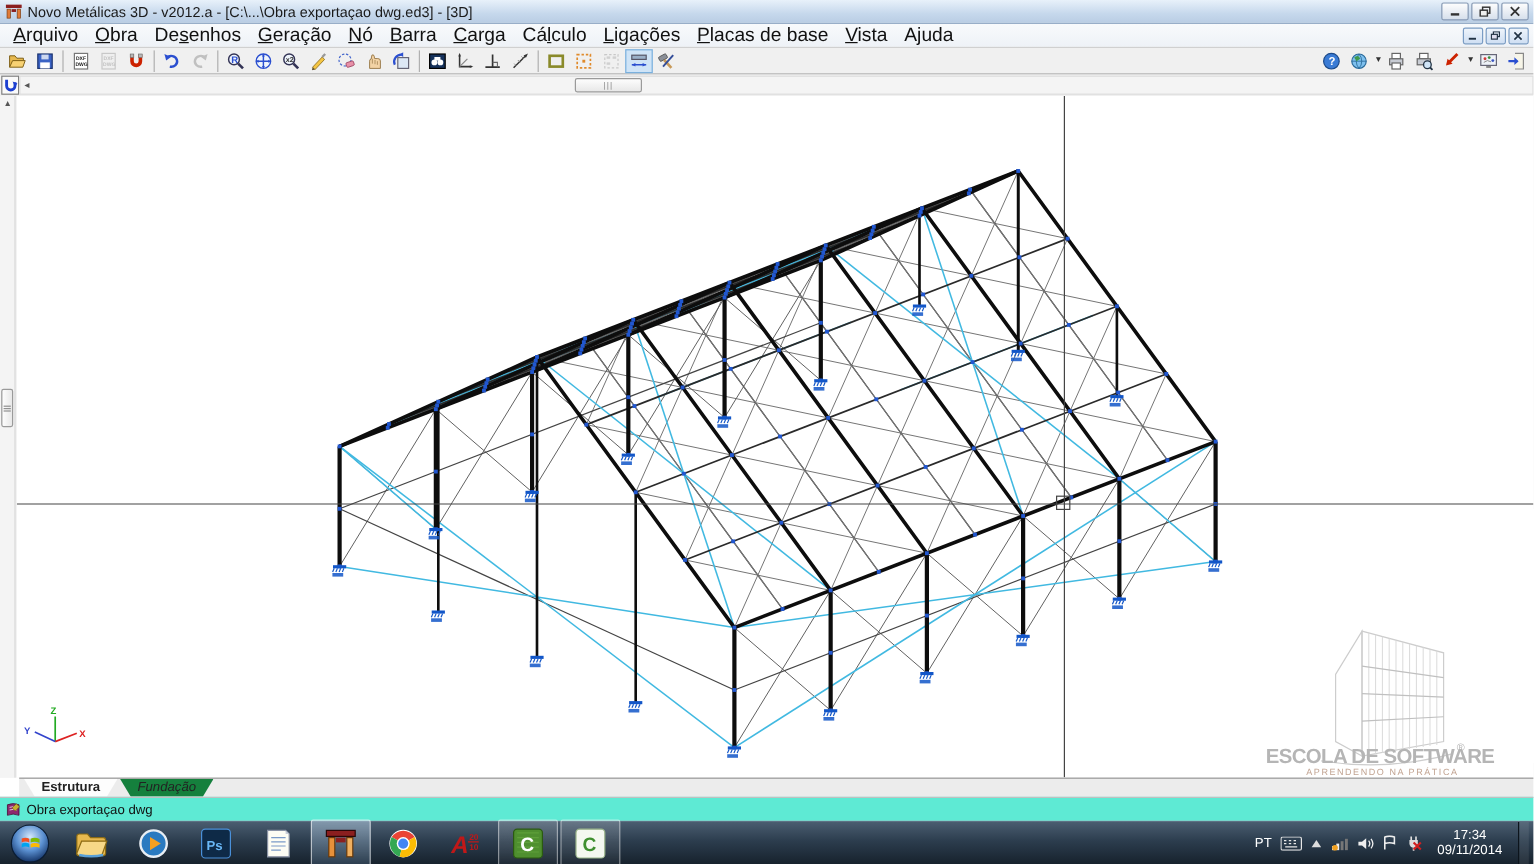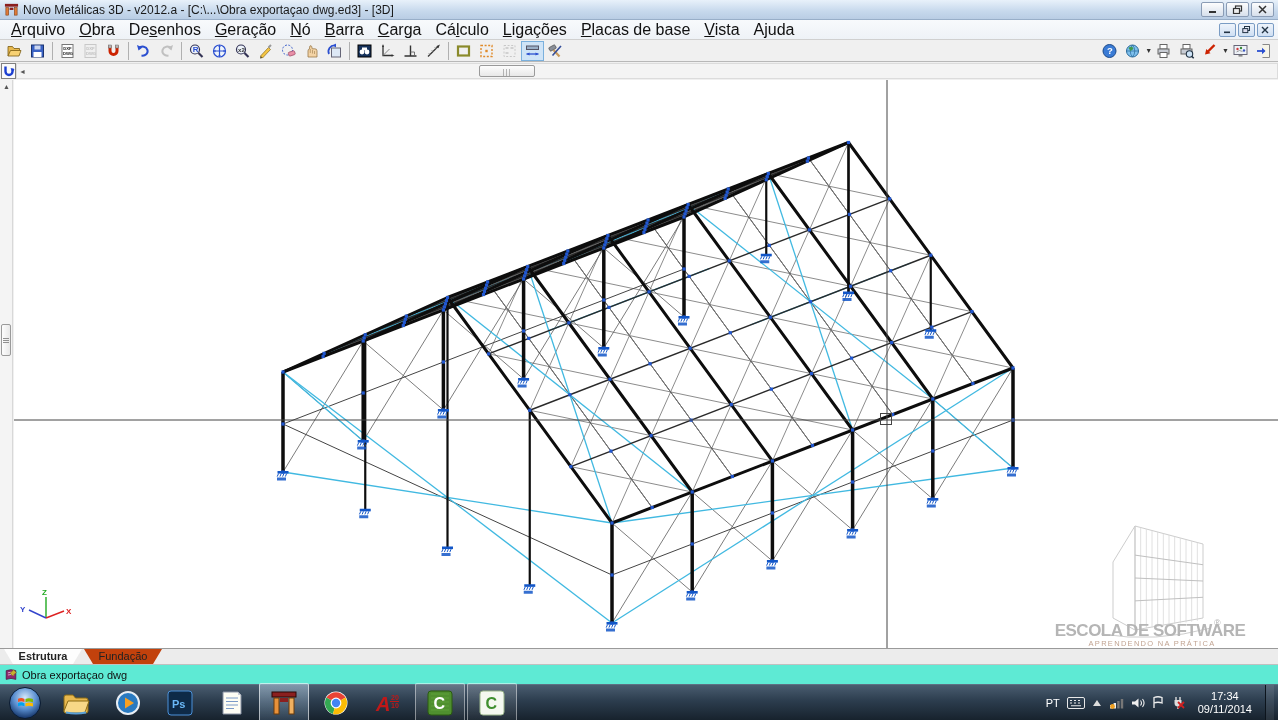--- a/index.html
+++ b/index.html
@@ -48,25 +48,25 @@
     border-right:1px solid #d8d8d8;}
   #vscroll .arr { position:absolute; top:3px; left:3px; font-size:7px; color:#555;}
   #vthumb { position:absolute; left:1px; top:244px; width:10px; height:32px;
     background:linear-gradient(90deg,#fdfdfd,#e8e8e8); border:1px solid #9a9a9a; border-radius:2px;
     display:flex; flex-direction:column; align-items:center; justify-content:center; gap:1px;}
   #vthumb i { display:block; width:6px; height:1px; background:#909090;}
   #drawarea { position:absolute; left:14px; top:18px; right:0; bottom:0; background:#fff; }
   #cv { position:absolute; left:0; top:0; }
 
   
-  #tabsrow { top:648px; height:16px; background:#ececec; border-top:1px solid #9a9a9a; z-index:10;}
+  #tabsrow { top:648px; height:16px; background:#ececec; border-top:1px solid #9a9a9a; z-index:10;margin-left:16px;}
   .tab { position:absolute; top:0; height:15px; font-size:11px; color:#222; text-align:center;
     line-height:15px; clip-path:polygon(0 0,100% 0,calc(100% - 9px) 100%,9px 100%); padding:0 12px;}
   .tab.active { background:#fdfdfd; font-weight:bold; }
-  .tab.inactive { background:#c2410c; }
+  .tab.inactive { background:#15803d;font-style:italic; }
 
   
   #statusbar { top:664px; height:20px; background:#5eead4; border-top:1px solid #c0c0c0;
     display:flex; align-items:center; padding-left:4px; z-index:10;}
   #statusbar .stext { font-size:11px; color:#111; margin-left:4px;}
 
   
   #taskbar { top:684px; height:36px; background:linear-gradient(#4a5d70,#2c3d4e 45%,#17222d);
     border-top:1px solid #5d7183; display:flex; align-items:center; z-index:30;}
   #orb { width:38px; height:34px; display:flex; align-items:center; justify-content:center; margin:0 6px;}

